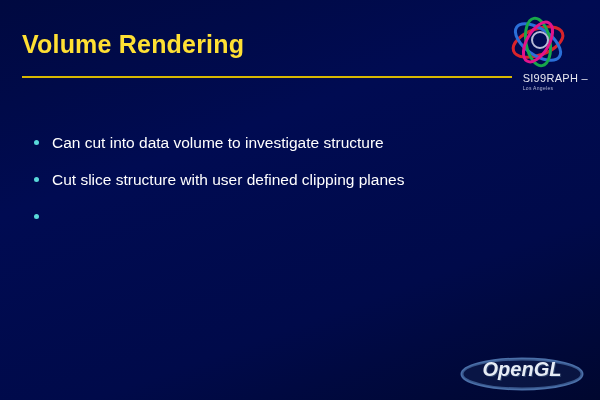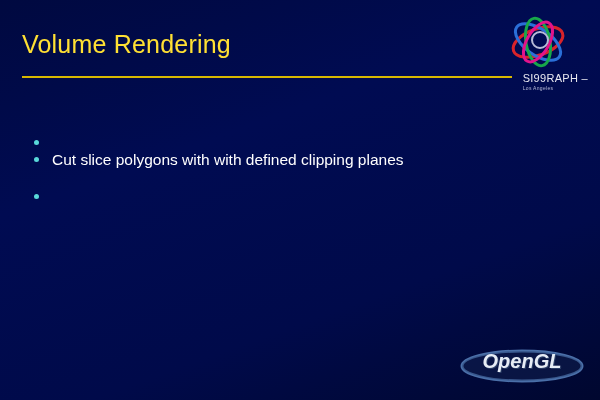--- a/index.html
+++ b/index.html
@@ -19,21 +19,21 @@
     background: #000a4e;
     background: linear-gradient(160deg, #000940 0%, #000b52 35%, #000a4a 70%, #00072f 100%);
     overflow: hidden;
   }
   
   .title {
     position: absolute;
     left: 22px;
     top: 30px;
     font-size: 25px;
-    font-weight: normal;
+    font-weight: bold;
     color: #ffe033;
     letter-spacing: 0.2px;
     white-space: nowrap;
   }
   .title-rule {
     position: absolute;
     left: 22px;
     top: 76px;
     width: 490px;
     height: 2px;
@@ -103,21 +103,21 @@
     text-align: center;
     color: #b8bcd8;
     font-size: 5px;
     letter-spacing: 0.3px;
     white-space: nowrap;
   }
   
   .opengl {
     position: absolute;
     right: 14px;
-    bottom: 16px;
+    bottom: 8px;
     width: 128px;
     height: 36px;
   }
   .opengl-text {
     position: absolute;
     left: 0;
     top: 2px;
     width: 100%;
     text-align: center;
     font-size: 20px;
@@ -133,24 +133,25 @@
 
 <div class="slide">
 
   <div class="title">Volume Rendering</div>
   <div class="title-rule"></div>
 
 
   <div class="bullets">
     <div class="bullet">
       <span class="dot"></span>
+      <span>Can cut into data volume to investigate structure</span>
     </div>
     <div class="bullet">
       <span class="dot"></span>
-      <span>Cut slice polygons with with defined clipping planes</span>
+      <span>Cut slice structure with user defined clipping planes</span>
     </div>
     <div class="bullet">
       <span class="dot"></span>
     </div>
   </div>
 
   <div class="siggraph">
     <svg width="100" height="60" viewBox="0 0 100 60">
       <g fill="none" stroke-width="3">
         <ellipse cx="50" cy="28" rx="26" ry="13" stroke="#d8232a" transform="rotate(-20 50 28)"></ellipse>

